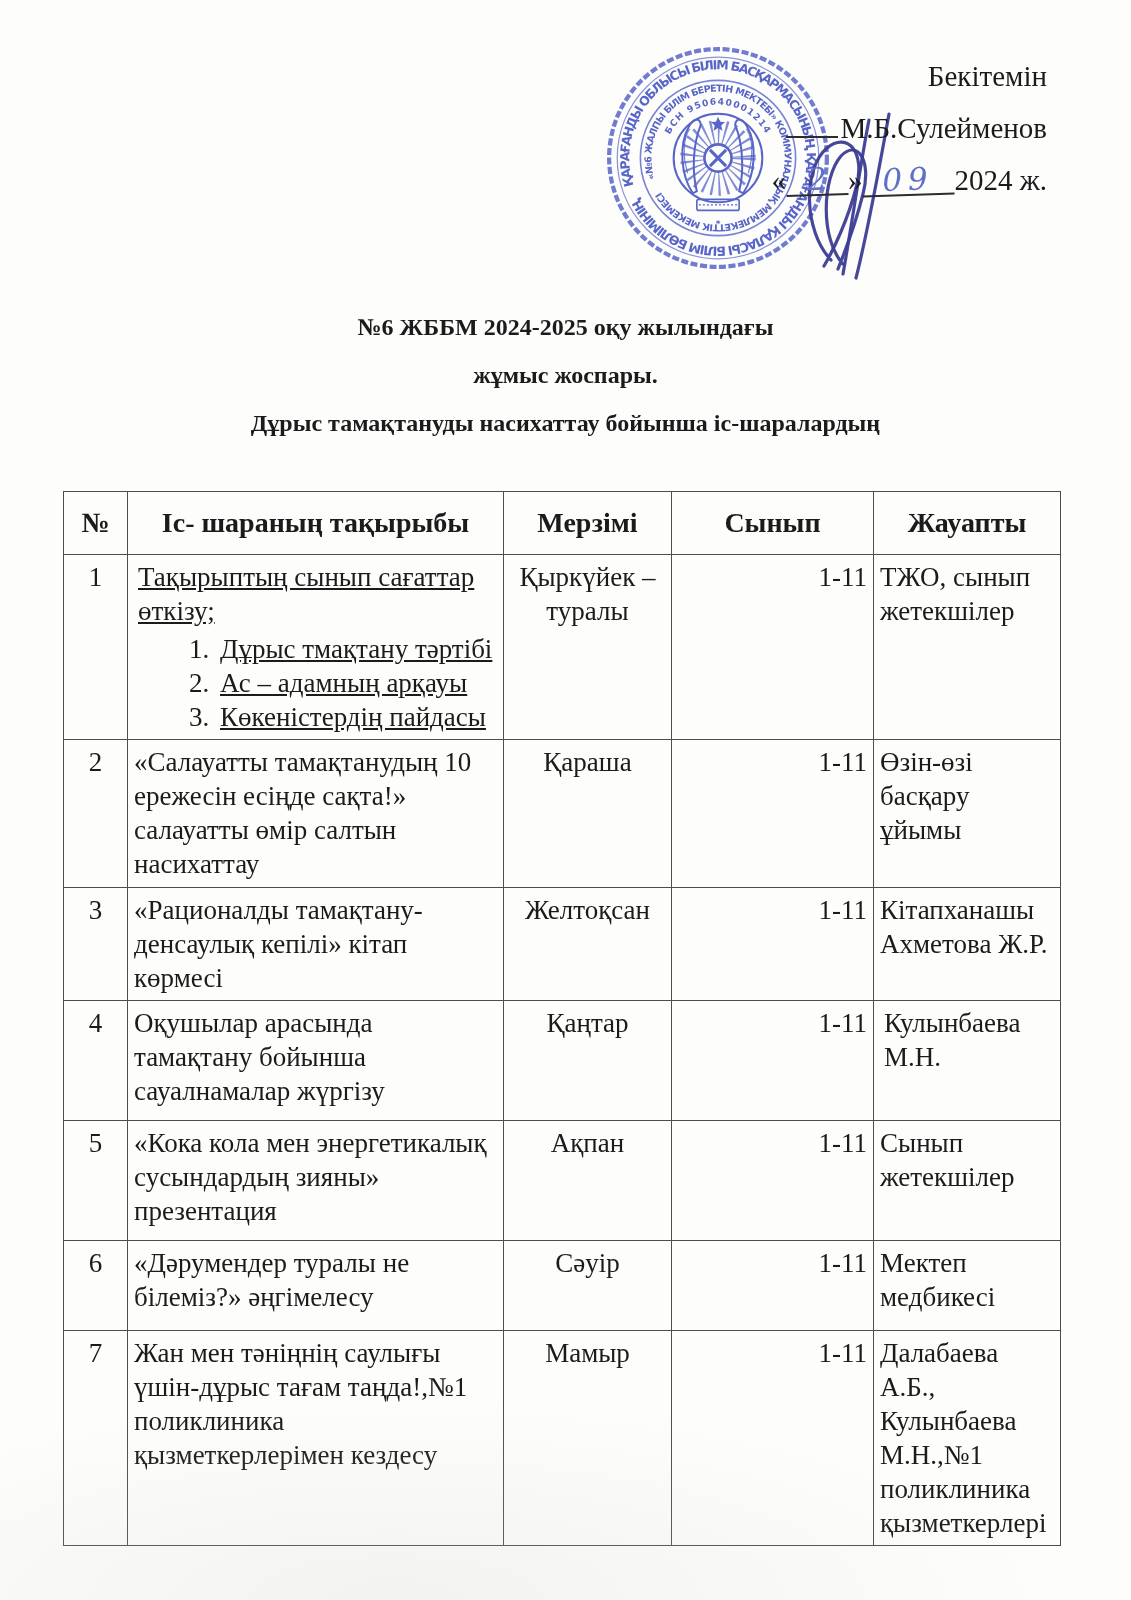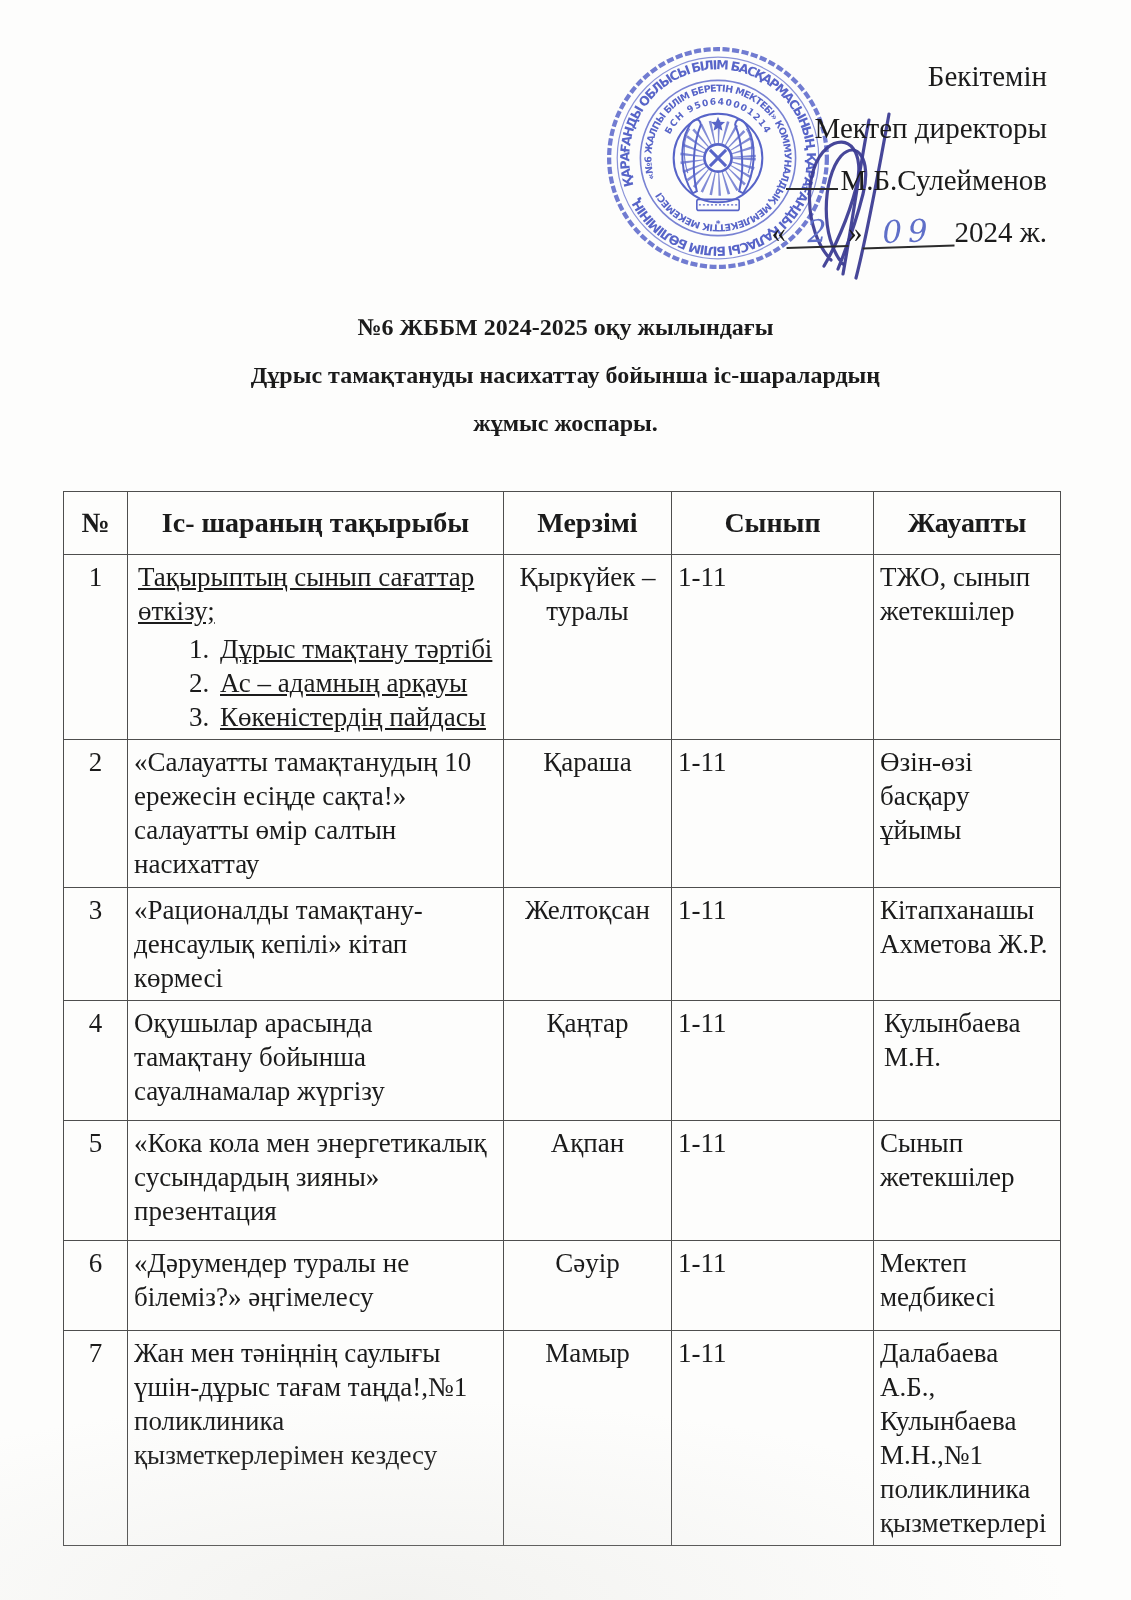--- a/index.html
+++ b/index.html
@@ -77,21 +77,21 @@
   table.plan th{
     font-weight:bold; font-size:28px; text-align:center;
     vertical-align:middle; height:58px; padding:2px 4px;
   }
   col.c-num{width:64px;} col.c-topic{width:376px;}
   col.c-term{width:168px;} col.c-grade{width:202px;} col.c-resp{width:187px;}
 
   td.cell-num{text-align:center;}
   td.cell-topic{}
   td.cell-term{text-align:center;}
-  td.cell-grade{text-align:left;}
+  td.cell-grade{text-align:right;}
   td.cell-responsible{text-align:left; padding:5px 3px;}
 
   tbody tr:nth-child(1){height:178px;}
   tbody tr:nth-child(2){height:148px;}
   tbody tr:nth-child(3){height:94px;}
   tbody tr:nth-child(4){height:120px;}
   tbody tr:nth-child(5){height:120px;}
   tbody tr:nth-child(6){height:90px;}
   tbody tr:nth-child(7){height:162px;}
 
@@ -155,30 +155,29 @@
     <svg viewBox="0 0 125 175">
       <path class="sig-ink" d="M38,152 C10,122 10,60 34,40 C55,23 73,45 63,80 C55,111 41,141 31,158"></path>
       <path class="sig-ink" d="M50,156 C27,131 29,70 48,48 C64,31 79,52 70,86 C62,118 53,141 45,161"></path>
       <path class="sig-ink" d="M76,12 C68,52 58,122 50,166"></path>
       <path class="sig-ink" d="M96,6 C87,56 73,131 63,170"></path>
     </svg>
   </div>
 
   <div class="approval">
     <div class="apr-line">Бекітемін</div>
-    <div class="apr-line">Мектеп директоры</div>
     <div class="apr-line"><span class="sig-underscore"></span><span>М.Б.Сулейменов</span></div>
     <div class="apr-line date-line"><span>«</span><span class="blank day">2</span><span>»</span><span class="blank month">09</span><span>2024 ж.</span></div>
   </div>
 </div>
 
 <div class="doc-title">
   <div>№6 ЖББМ 2024-2025 оқу жылындағы</div>
+  <div>жұмыс жоспары.</div>
   <div>Дұрыс тамақтануды насихаттау бойынша іс-шаралардың</div>
-  <div>жұмыс жоспары.</div>
 </div>
 
 <table class="plan">
   <colgroup>
     <col class="c-num">
       <col class="c-topic">
       <col class="c-term">
       <col class="c-grade">
       <col class="c-resp">
   </colgroup>

